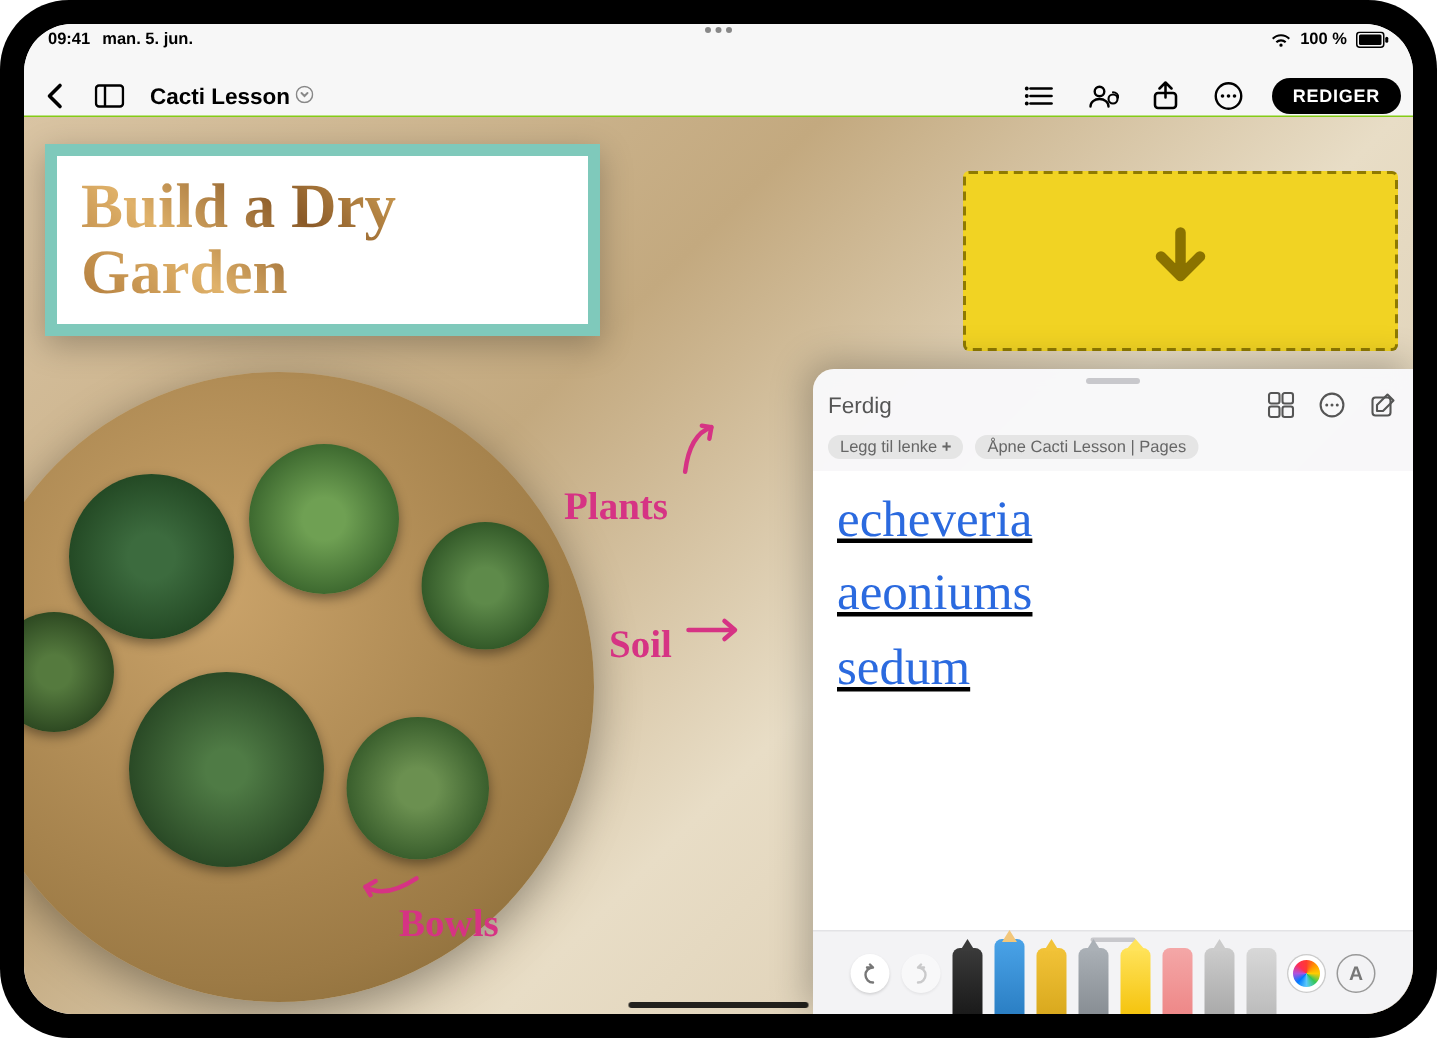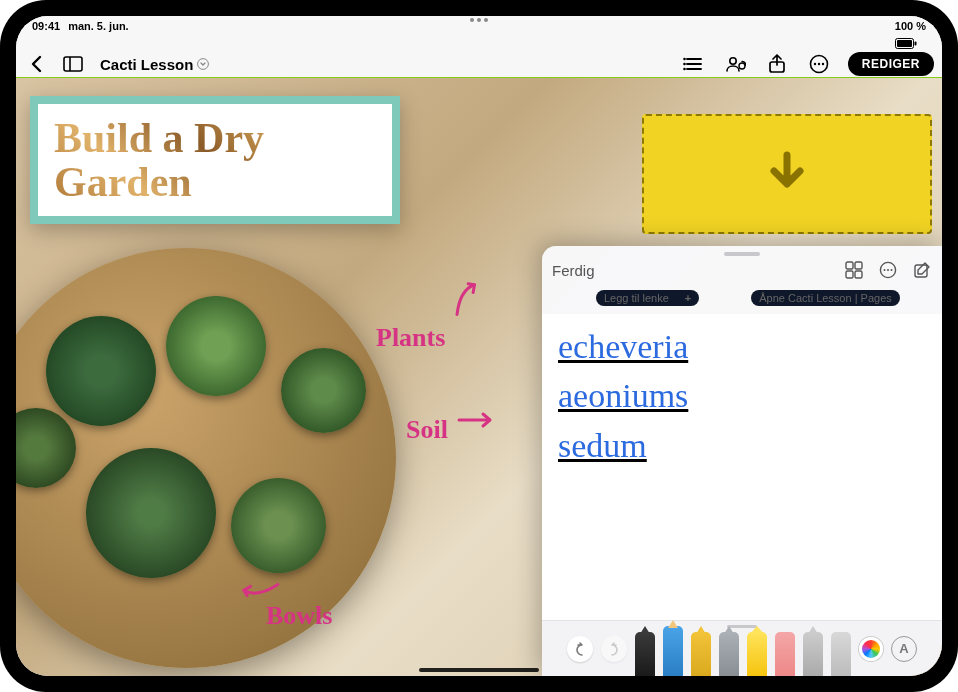--- a/index.html
+++ b/index.html
@@ -26,21 +26,21 @@
     display: flex;
     align-items: center;
     justify-content: space-between;
     padding: 0 16px;
     font-size: 11px;
     font-weight: 600;
     color: #000;
     background: #f7f7f7;
   }
   .status-left { display: flex; gap: 8px; }
-  .status-right { display: flex; gap: 6px; align-items: flex-start; flex-direction: column; }
+  .status-right { display: flex; gap: 6px; align-items: flex-end; }
   .wifi-icon svg, .battery-icon svg { display:block; }
 
   
   .toolbar {
     height: 42px;
     display: flex; align-items: flex-end;
     background: #f7f7f7;
     border-bottom: 1px solid #84cc16;
     padding: 0 8px;
   }
@@ -117,21 +117,21 @@
   .note-grabber { width:36px; height:4px; background:#c8c8cc; border-radius:2px; margin:6px auto 2px; }
   .note-top { display:flex; align-items:center; padding: 2px 10px 6px; }
   .note-done { font-size:15px; color:#555; }
   .note-top-spacer{flex:1;}
   .note-top-icons { display:flex; gap:14px; color:#555;}
   .note-top-icons .ni { width:20px; height:20px; display:flex; align-items:center; justify-content:center;}
 
   .note-linkrow {
     display:flex; gap:8px; padding:4px 10px 8px; font-size:11px; color:#666;
   }
-  .chip { background:#0f172a; border-radius:10px; padding:2px 8px; display:flex; align-items:center; gap:16px;margin-left:44px;}
+  .chip { background:#e5e5e5; border-radius:10px; padding:2px 8px; display:flex; align-items:center; gap:3px;}
   .chip .plus{ font-weight:700; }
 
   .note-body { flex:1; background:#fff; margin:0 0 0 0; padding: 8px 16px; overflow:hidden;text-decoration:underline;}
   .hw { font-family:"Comic Sans MS","Segoe Script",cursive; color:#2b6adf; font-size:34px; line-height:1.45; }
 
   .note-tools {
     height:56px; background:#f3f3f5; border-top:1px solid #e3e3e6;
     display:flex; align-items:flex-end; justify-content:center; gap:8px; padding:0 8px 0;
     position:relative;
   }

